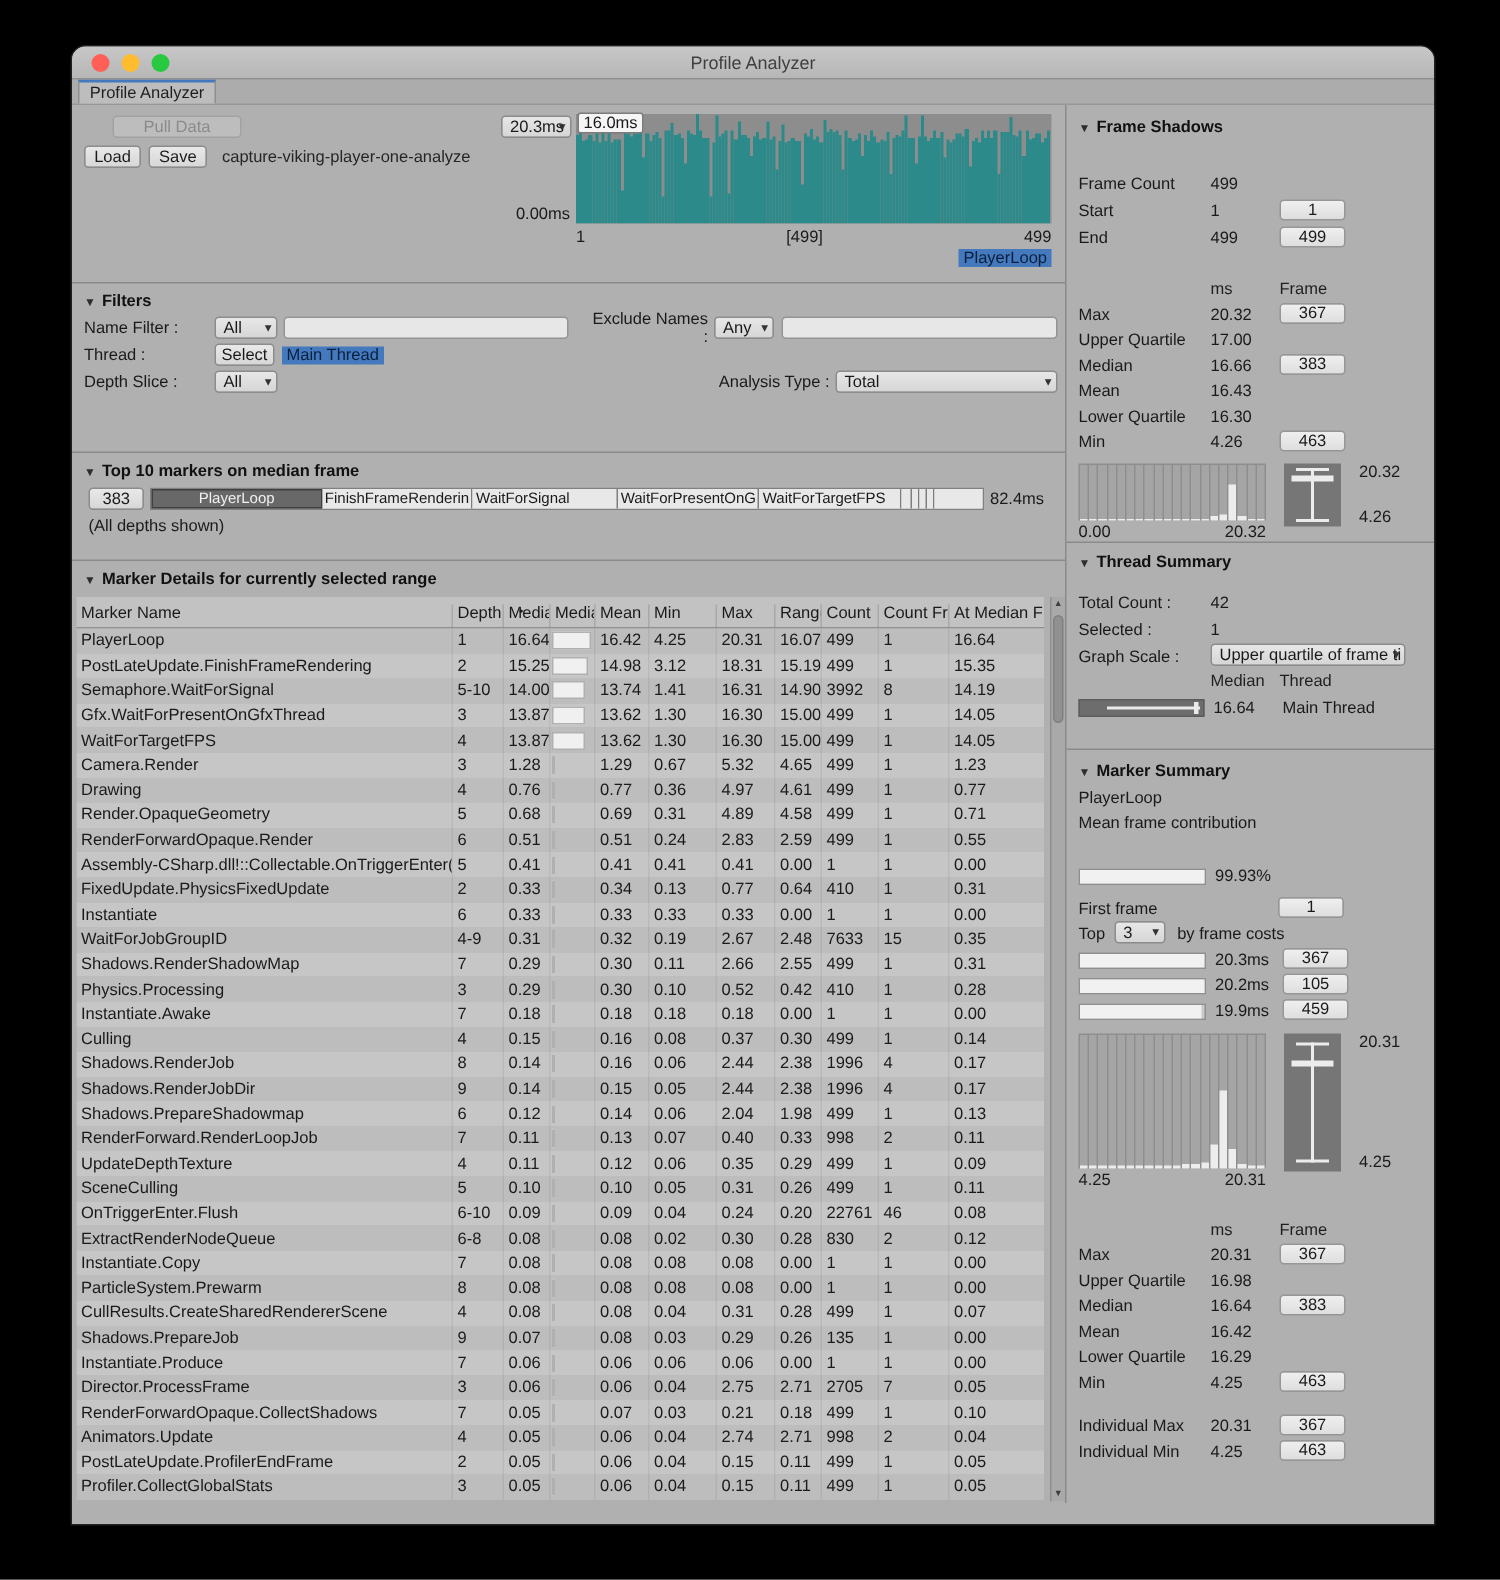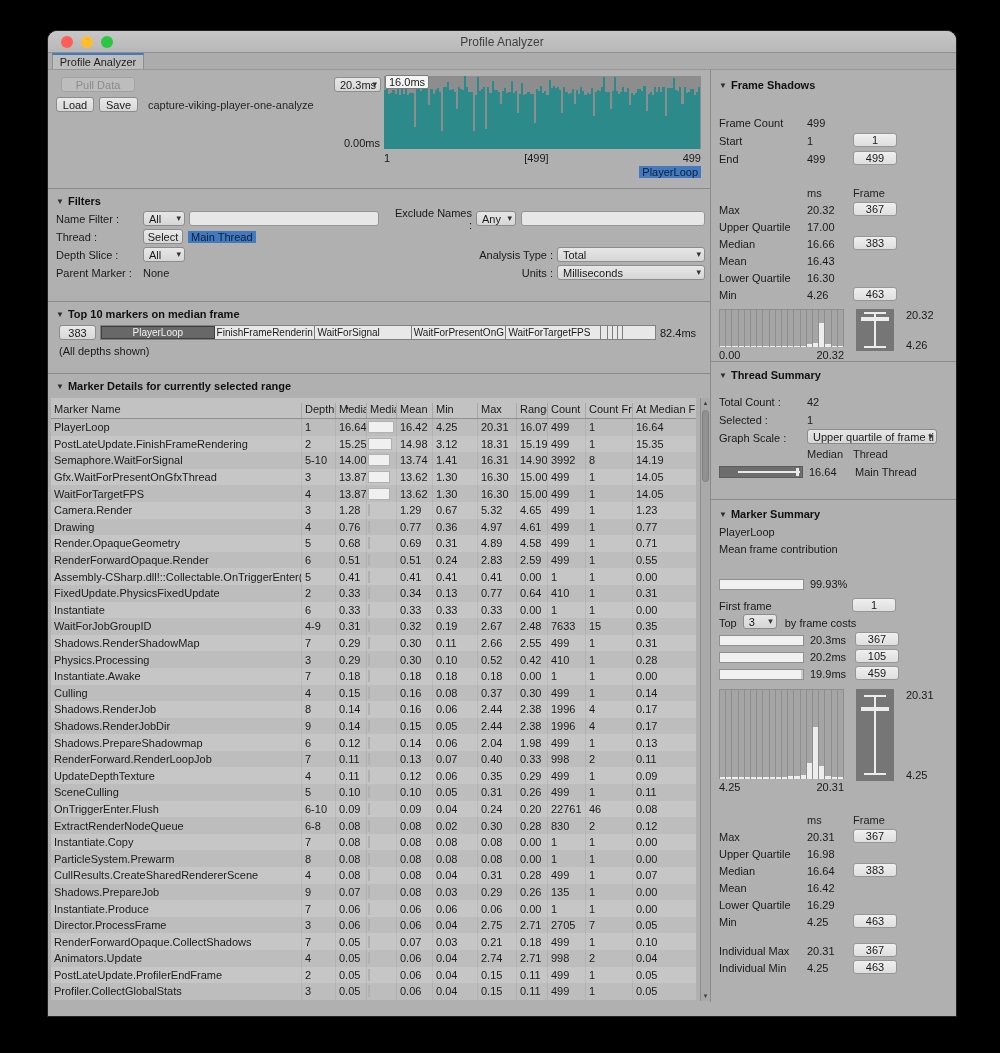--- a/index.html
+++ b/index.html
@@ -21,21 +21,21 @@
   .left{width:663px;border-right:1px solid #8a8a8a;position:relative}
   .right{flex:1;display:flex;flex-direction:column}
   .dd{position:relative;display:inline-flex;align-items:center;background:linear-gradient(#e7e7e7,#d6d6d6);border:1px solid #8c8c8c;border-radius:3px;height:15px;padding:0 14px 0 5px;white-space:nowrap;overflow:hidden}
   .dd::after{content:"▾";position:absolute;right:3px;top:1px;font-size:9px;color:#333}
   .inp{background:#e7e7e7;border:1px solid #949494;border-radius:3px;height:15px}
   .shead{display:flex;align-items:center;font-weight:bold;color:#111;height:16px}
   .tri{font-size:8px;margin-right:4px;color:#2d2d2d;font-weight:normal}
   .chip{background:var(--accent,#4579bd);color:#07203e;padding:0 3px;white-space:nowrap}
   
   .toolbar{height:118px;position:relative}
-  .pulldata{position:absolute;left:13px;top:7px;width:74px}
+  .pulldata{position:absolute;left:27px;top:7px;width:86px}
   .loadbtn{position:absolute;left:8px;top:27px;width:38px}
   .savebtn{position:absolute;left:51px;top:27px;width:39px}
   .fname{position:absolute;left:100px;top:29px;width:183px;overflow:hidden;white-space:nowrap;color:#262626}
   .rangedd{position:absolute;left:286px;top:7px;width:47px}
   .bigchart{position:absolute;left:336px;top:6px;width:317px;height:73px;background:#8d8d8d;display:flex;align-items:flex-end;overflow:hidden}
   .bigchart i{flex:1 1 0;min-width:0;display:block}
   .chartmark{position:absolute;left:337px;top:5px;background:#f5f5f5;border:1px solid #7c7c7c;border-radius:2px;height:14px;display:flex;align-items:center;padding:0 3px;z-index:2}
   .ymin{position:absolute;left:281px;top:67px;width:51px;text-align:right}
   .xlabels{position:absolute;left:336px;top:82px;width:317px;display:flex;justify-content:space-between}
   .chipline{position:absolute;left:336px;top:96px;width:317px;display:flex;justify-content:flex-end}
@@ -321,26 +321,20 @@
           <span class="flabel">Thread :</span>
           <div class="btn selbtn">Select</div>
           <span class="chip" style="margin-left:5px">Main Thread</span>
         </div>
         <div class="frow">
           <span class="flabel">Depth Slice :</span>
           <div class="dd w-all">All</div>
           <span class="rlabel" style="margin-left:auto">Analysis Type :</span>
           <div class="dd bigdd">Total</div>
         </div>
-        <div class="frow">
-          <span class="flabel">Parent Marker :</span>
-          <span>None</span>
-          <span class="rlabel" style="margin-left:auto">Units :</span>
-          <div class="dd bigdd">Milliseconds</div>
-        </div>
       </div>
       <div class="top10">
         <div class="shead">
             <span class="tri">▼</span>
             <span>Top 10 markers on median frame</span>
           </div>
         <div class="t10row">
           <div class="btn t10btn">383</div>
           <div class="t10bar">
               <div class="seg sel" style="width: 20.5%;">PlayerLoop</div>

